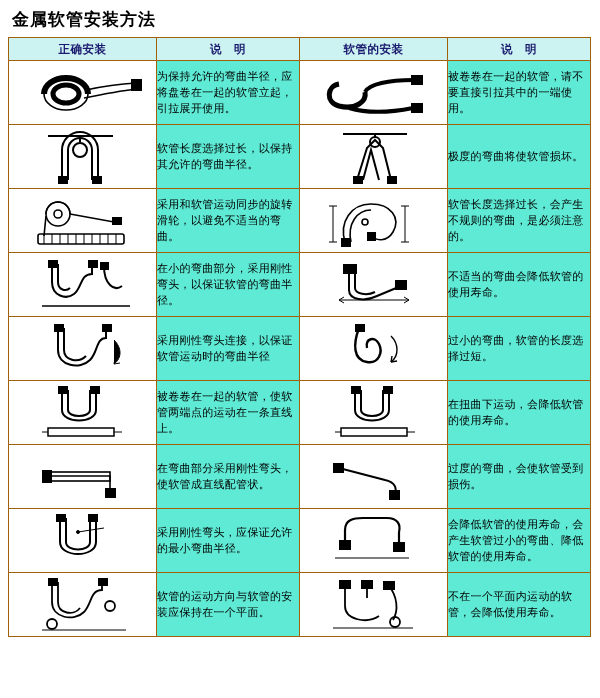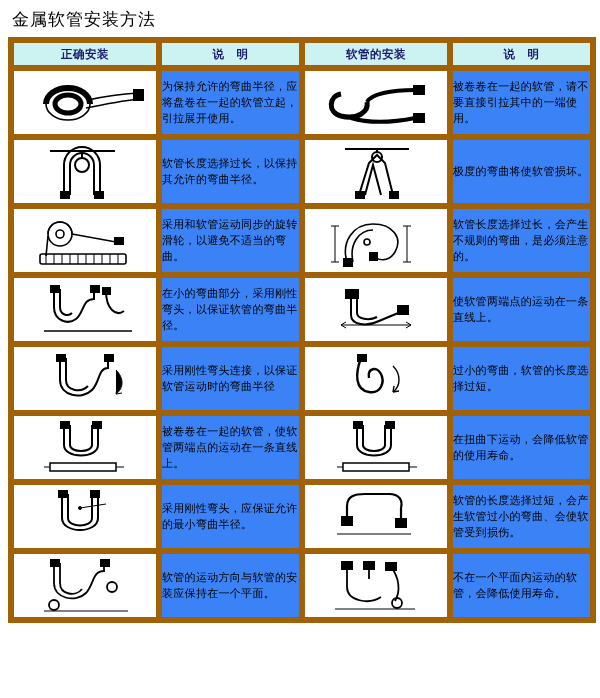--- a/index.html
+++ b/index.html
@@ -17,34 +17,34 @@
   #page {
     position: relative;
     width: 600px;
     height: 698px;
     background: #ffffff;
     box-sizing: border-box;
     padding: 6px 8px 0 8px;
   }
   #title {
     font-size: 17px;
-    font-weight: normal;
+    font-weight: bold;
     letter-spacing: 1px;
     margin: 2px 0 6px 4px;
     color: #000;
     font-family: "DejaVu Sans", "Liberation Sans", sans-serif;
   }
   table.grid {
     border-collapse: collapse;
     width: 582px;
     table-layout: fixed;
     border: 1px solid #3a3a8c;
   }
   table.grid td, table.grid th {
-    border: 6px solid #a16207;
+    border: 1px solid #a16207;
     padding: 0;
     vertical-align: middle;
   }
   thead th {
     height: 22px;
     background: #ccf2f2;
     color: #1a1a6e;
     font-size: 11.5px;
     font-weight: bold;
     text-align: center;
@@ -52,21 +52,21 @@
   }
   .col-img { width: 148px; }
   .col-txt { width: 143px; }
 
   td.imgcell {
     background: #ffffff;
     height: 63px;
     text-align: center;
   }
   td.txtcell {
-    background: #3b82f6;
+    background: #5eead4;
     font-size: 11px;
     line-height: 16px;
     padding: 4px 6px;
     color: #000;
     text-align: left;
     letter-spacing: 0.3px;
   }
   .fig {
     display: block;
     margin: 0 auto;
@@ -229,21 +229,21 @@
             </g>
             <rect x="34" y="8" width="14" height="10" fill="#000"></rect>
             <rect x="86" y="24" width="12" height="10" fill="#000"></rect>
             <g stroke="#000" stroke-width="1">
               <line x1="30" y1="44" x2="100" y2="44"></line>
               <path d="M30 44 l5 -3 M30 44 l5 3"></path>
               <path d="M100 44 l-5 -3 M100 44 l-5 3"></path>
             </g>
           </svg>
         </td>
-        <td class="txtcell">使软管两端点的运动在一条直线上。</td>
+        <td class="txtcell">不适当的弯曲会降低软管的使用寿命。</td>
       </tr>
 
       <tr>
         <td class="imgcell">
           <svg class="fig" width="130" height="58" viewBox="0 0 130 58">
             <g fill="none" stroke="#000" stroke-width="2">
               <path d="M40 8 L40 30 C40 46 62 50 72 40 C80 32 78 18 88 18 L88 8"></path>
               <path d="M46 8 L46 30 C46 40 60 44 68 36"></path>
             </g>
             <rect x="36" y="4" width="10" height="8" fill="#000"></rect>
@@ -298,20 +298,43 @@
             <rect x="32" y="44" width="66" height="8" fill="#fff" stroke="#000" stroke-width="1.5"></rect>
             <g stroke="#000" stroke-width="1">
               <line x1="26" y1="48" x2="32" y2="48"></line>
               <line x1="98" y1="48" x2="106" y2="48"></line>
             </g>
           </svg>
         </td>
         <td class="txtcell">在扭曲下运动，会降低软管的使用寿命。</td>
       </tr>
 
+      <tr>
+        <td class="imgcell">
+          <svg class="fig" width="130" height="58" viewBox="0 0 130 58">
+            <g fill="none" stroke="#000" stroke-width="1.6">
+              <path d="M30 28 L92 28 L92 44"></path>
+              <rect x="30" y="24" width="62" height="9"></rect>
+            </g>
+            <rect x="24" y="22" width="10" height="13" fill="#000"></rect>
+            <rect x="87" y="40" width="11" height="10" fill="#000"></rect>
+          </svg>
+        </td>
+        <td class="txtcell">在弯曲部分采用刚性弯头，使软管成直线配管状。</td>
+        <td class="imgcell">
+          <svg class="fig" width="130" height="58" viewBox="0 0 130 58">
+            <g fill="none" stroke="#000" stroke-width="2">
+              <path d="M30 20 L76 32 C86 34 88 40 86 46"></path>
+            </g>
+            <rect x="24" y="15" width="11" height="10" fill="#000"></rect>
+            <rect x="80" y="42" width="11" height="10" fill="#000"></rect>
+          </svg>
+        </td>
+        <td class="txtcell">过度的弯曲，会使软管受到损伤。</td>
+      </tr>
 
       <tr>
         <td class="imgcell">
           <svg class="fig" width="130" height="58" viewBox="0 0 130 58">
             <g fill="none" stroke="#000" stroke-width="2">
               <path d="M42 6 L42 30 C42 46 78 46 78 30 L78 6"></path>
               <path d="M48 6 L48 30 C48 40 72 40 72 30 L72 6"></path>
             </g>
             <rect x="38" y="2" width="10" height="8" fill="#000"></rect>
             <rect x="70" y="2" width="10" height="8" fill="#000"></rect>
@@ -327,21 +350,21 @@
             <g fill="none" stroke="#000" stroke-width="2.2">
               <path d="M36 18 C36 8 44 6 54 6 L78 6 C88 6 92 12 90 20"></path>
               <path d="M36 18 L36 30"></path>
               <path d="M90 20 L90 32"></path>
             </g>
             <rect x="30" y="28" width="12" height="10" fill="#000"></rect>
             <rect x="84" y="30" width="12" height="10" fill="#000"></rect>
             <line x1="26" y1="46" x2="100" y2="46" stroke="#000" stroke-width="1.2"></line>
           </svg>
         </td>
-        <td class="txtcell">软管的长度选择过短，会产生软管过小的弯曲、会使软管受到损伤。</td>
+        <td class="txtcell">会降低软管的使用寿命，会产生软管过小的弯曲、降低软管的使用寿命。</td>
       </tr>
 
       <tr>
         <td class="imgcell">
           <svg class="fig" width="130" height="58" viewBox="0 0 130 58">
             <g fill="none" stroke="#000" stroke-width="1.8">
               <path d="M34 6 L34 26 C34 42 56 46 66 36 C74 28 72 14 84 14 L84 6"></path>
               <path d="M40 6 L40 26 C40 38 56 40 62 32"></path>
               <circle cx="34" cy="48" r="5"></circle>
               <circle cx="92" cy="30" r="5"></circle>

